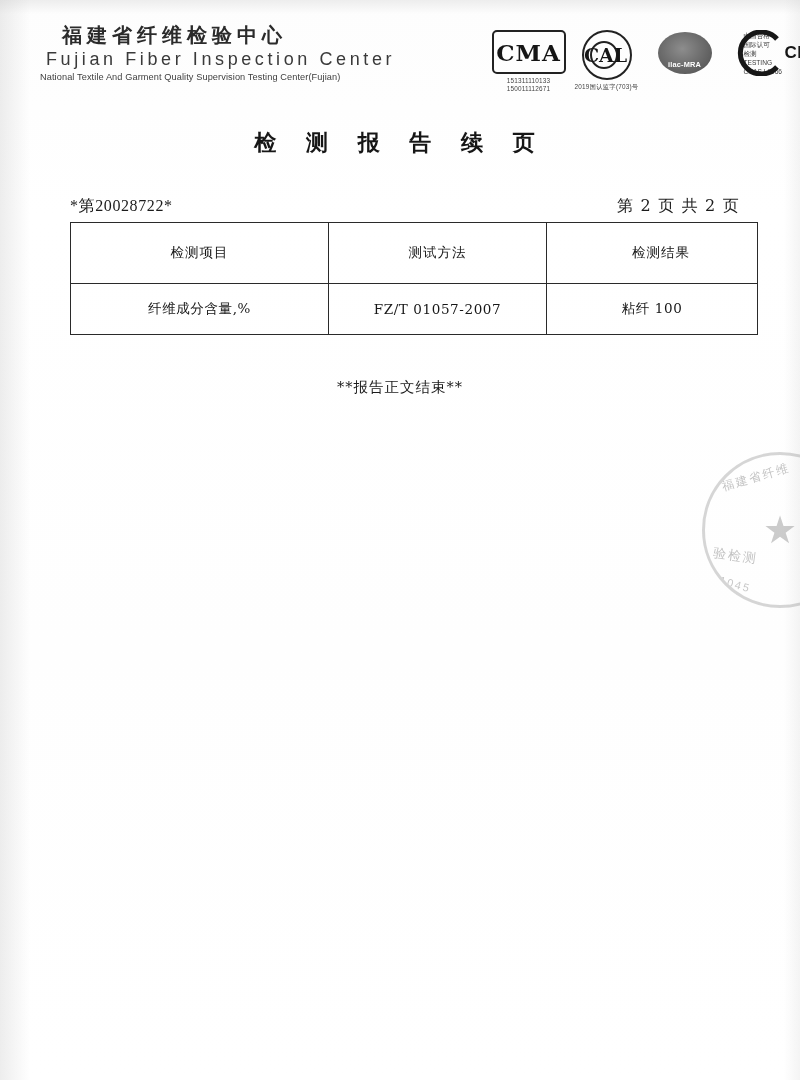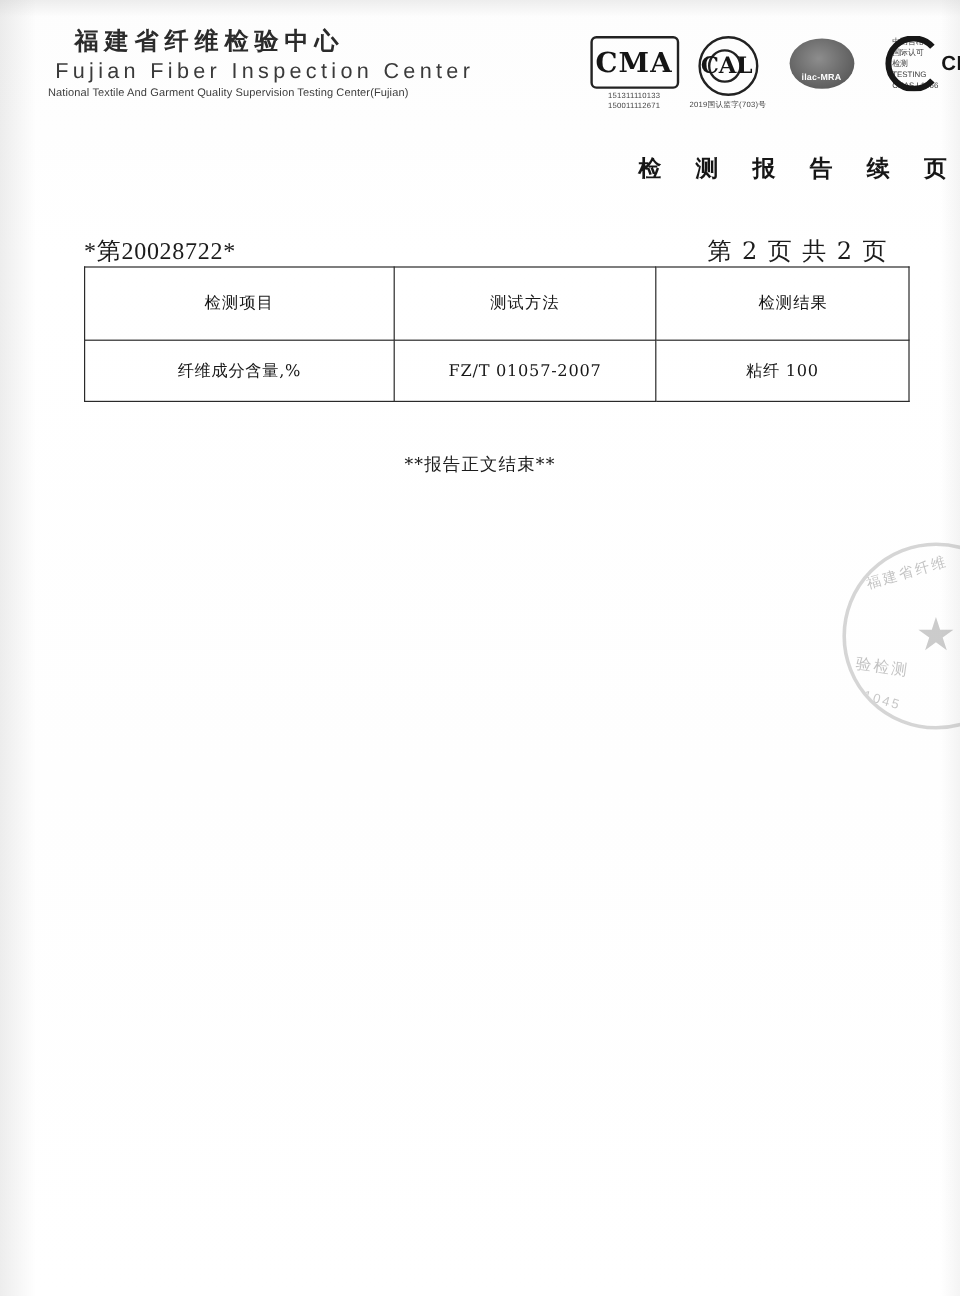--- a/index.html
+++ b/index.html
@@ -201,37 +201,37 @@
     margin-left: 4px;
     white-space: nowrap;
   }
 
   
   .report-title {
     position: absolute;
     top: 128px;
     left: 0;
     width: 100%;
-    text-align: right;
-    font-family: "DejaVu Serif", serif;
-    font-size: 19px;
+    text-align: center;
+    font-family: "DejaVu Serif", serif;
+    font-size: 22px;
     font-weight: bold;
     letter-spacing: 11px;
     color: #161616;
   }
 
   
   .meta-row {
     position: absolute;
     top: 196px;
     left: 70px;
     right: 60px;
     height: 20px;
     font-family: "DejaVu Serif", serif;
-    font-size: 20px;
+    font-size: 16px;
     color: #1c1c1c;
   }
   .doc-no {
     position: absolute;
     left: 0;
     top: 0;
     letter-spacing: 0.6px;
     font-family: "Liberation Serif", serif;
   }
   .pagination {

